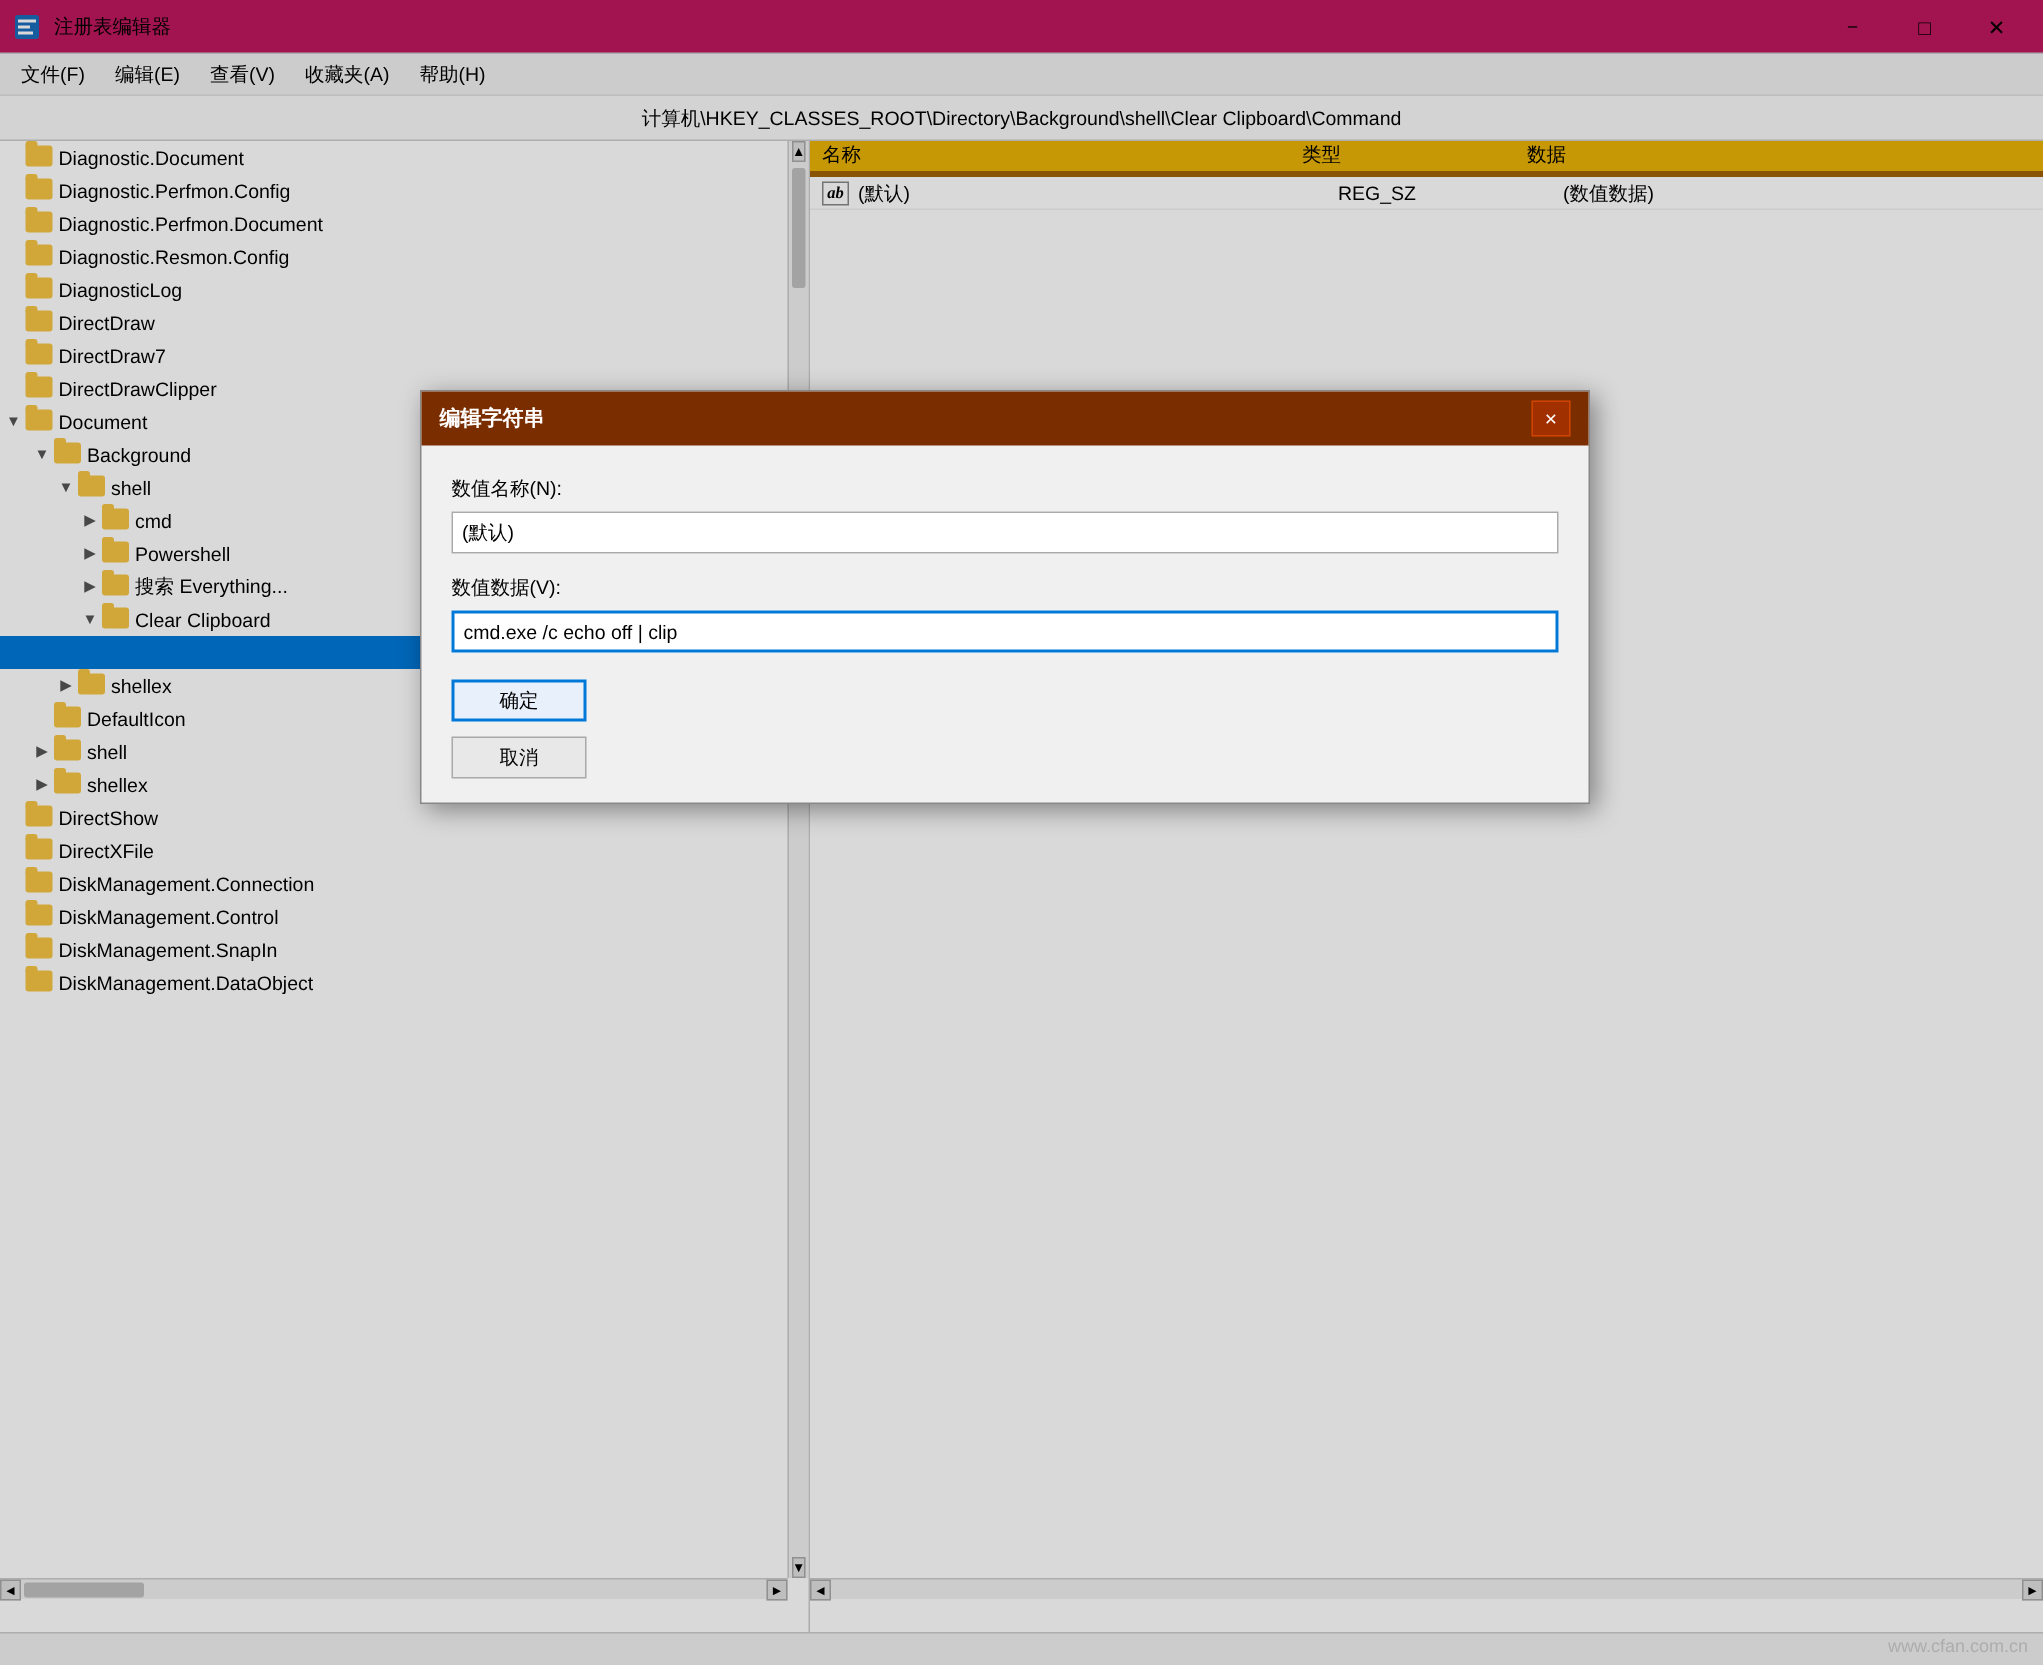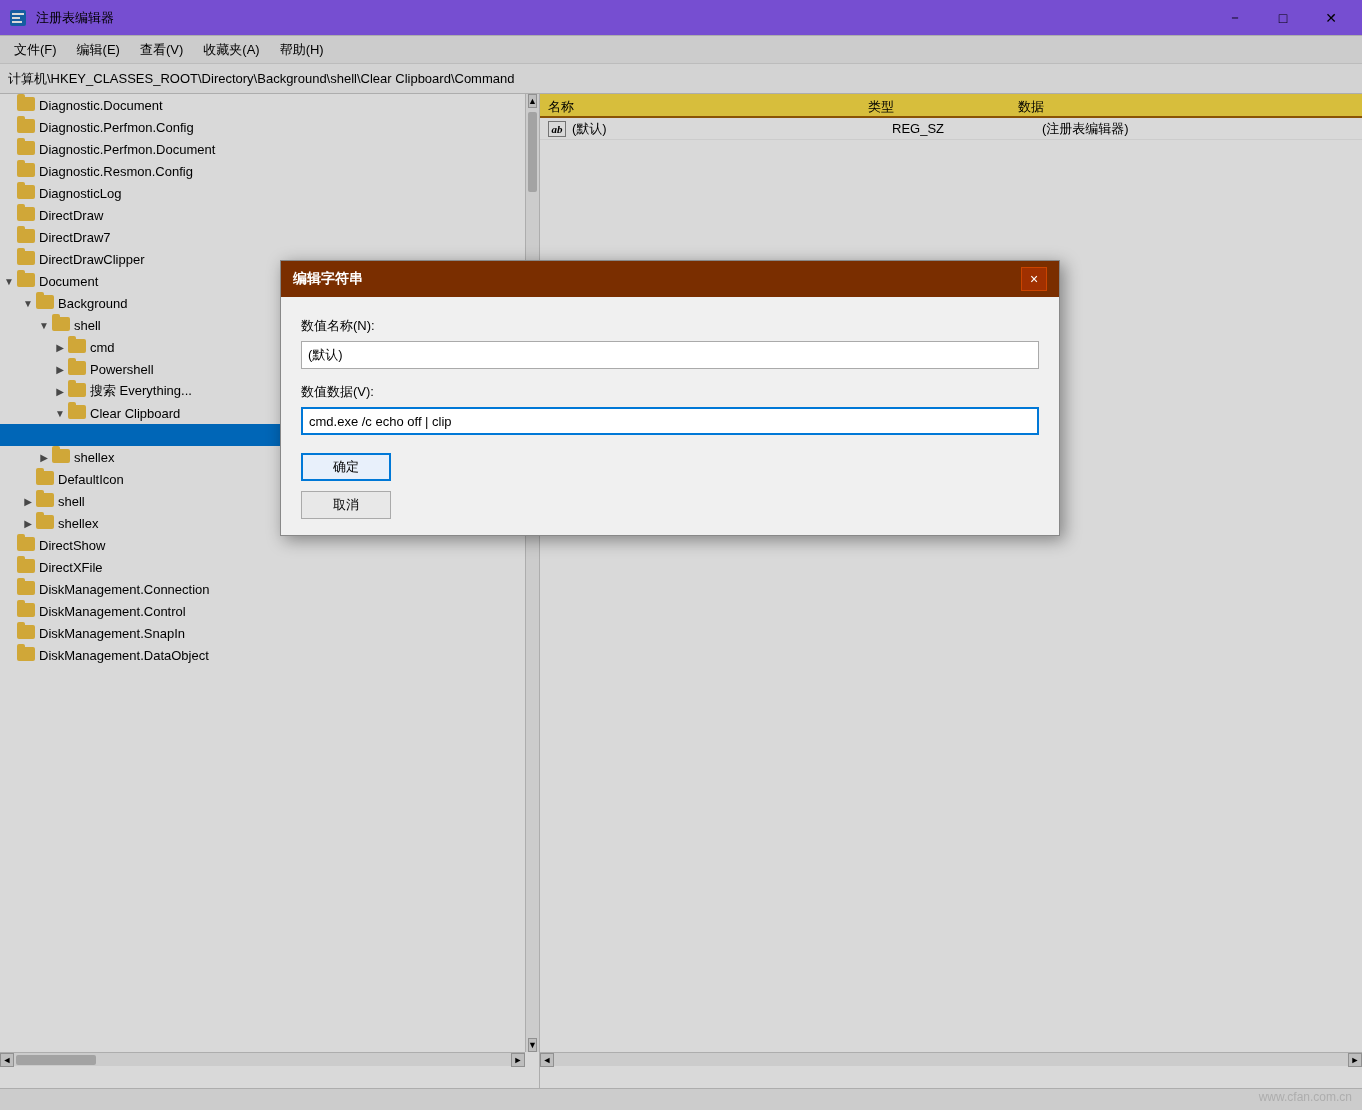--- a/index.html
+++ b/index.html
@@ -8,21 +8,21 @@
       font-size: 13px;
       background: #fff;
       width: 1362px;
       height: 1110px;
       overflow: hidden;
       position: relative;
     }
 
     
     .title-bar {
-      background: #8b5cf6;
+      background: #be185d;
       height: 36px;
       display: flex;
       align-items: center;
       padding: 0 8px;
       border-bottom: 1px solid #ccc;
       justify-content: space-between;
       gap: 22px;
     }
     .title-bar-left {
       display: flex;
@@ -76,20 +76,21 @@
     
     .address-bar {
       background: #f8f8f8;
       height: 30px;
       display: flex;
       align-items: center;
       padding: 0 8px;
       border-bottom: 1px solid #ccc;
       font-size: 13px;
       color: #000;
+      justify-content: center;
     }
 
     
     .main-area {
       display: flex;
       height: calc(1110px - 36px - 28px - 30px - 22px);
     }
 
     
     .tree-pane {
@@ -170,24 +171,24 @@
 
     
     .right-pane {
       flex: 1;
       background: #fff;
       overflow: hidden;
       position: relative;
     }
     .right-header {
       display: flex;
-      align-items: flex-end;
+      align-items: flex-start;
       height: 24px;
-      background: #fde047;
-      border-bottom: 2px solid #a16207;
+      background: #eab308;
+      border-bottom: 4px solid #a16207;
       padding: 0 8px;
     }
     .right-header-col {
       font-size: 13px;
       font-weight: normal;
       color: #000;
     }
     .col-name { width: 320px; }
     .col-type { width: 150px; }
     .col-data { flex: 1; }
@@ -553,21 +554,21 @@
   <div class="right-pane">
     <div class="right-header">
       <span class="right-header-col col-name">名称</span>
       <span class="right-header-col col-type">类型</span>
       <span class="right-header-col col-data">数据</span>
     </div>
     <div class="right-row">
       <span class="reg-icon">ab</span>
       <span class="col-name">(默认)</span>
       <span class="col-type">REG_SZ</span>
-      <span class="col-data">(注册表编辑器)</span>
+      <span class="col-data">(数值数据)</span>
     </div>
 
     <div style="position:absolute;bottom:22px;left:0;right:0;height:14px;background:#f0f0f0;border-top:1px solid #ccc;display:flex;align-items:center;">
       <div style="width:14px;height:14px;background:#e0e0e0;border:1px solid #aaa;display:flex;align-items:center;justify-content:center;font-size:9px;cursor:pointer;flex-shrink:0;">◄</div>
       <div style="flex:1;height:10px;margin:2px;background:#f0f0f0;"></div>
       <div style="width:14px;height:14px;background:#e0e0e0;border:1px solid #aaa;display:flex;align-items:center;justify-content:center;font-size:9px;cursor:pointer;flex-shrink:0;">►</div>
     </div>
   </div>
 </div>
 

